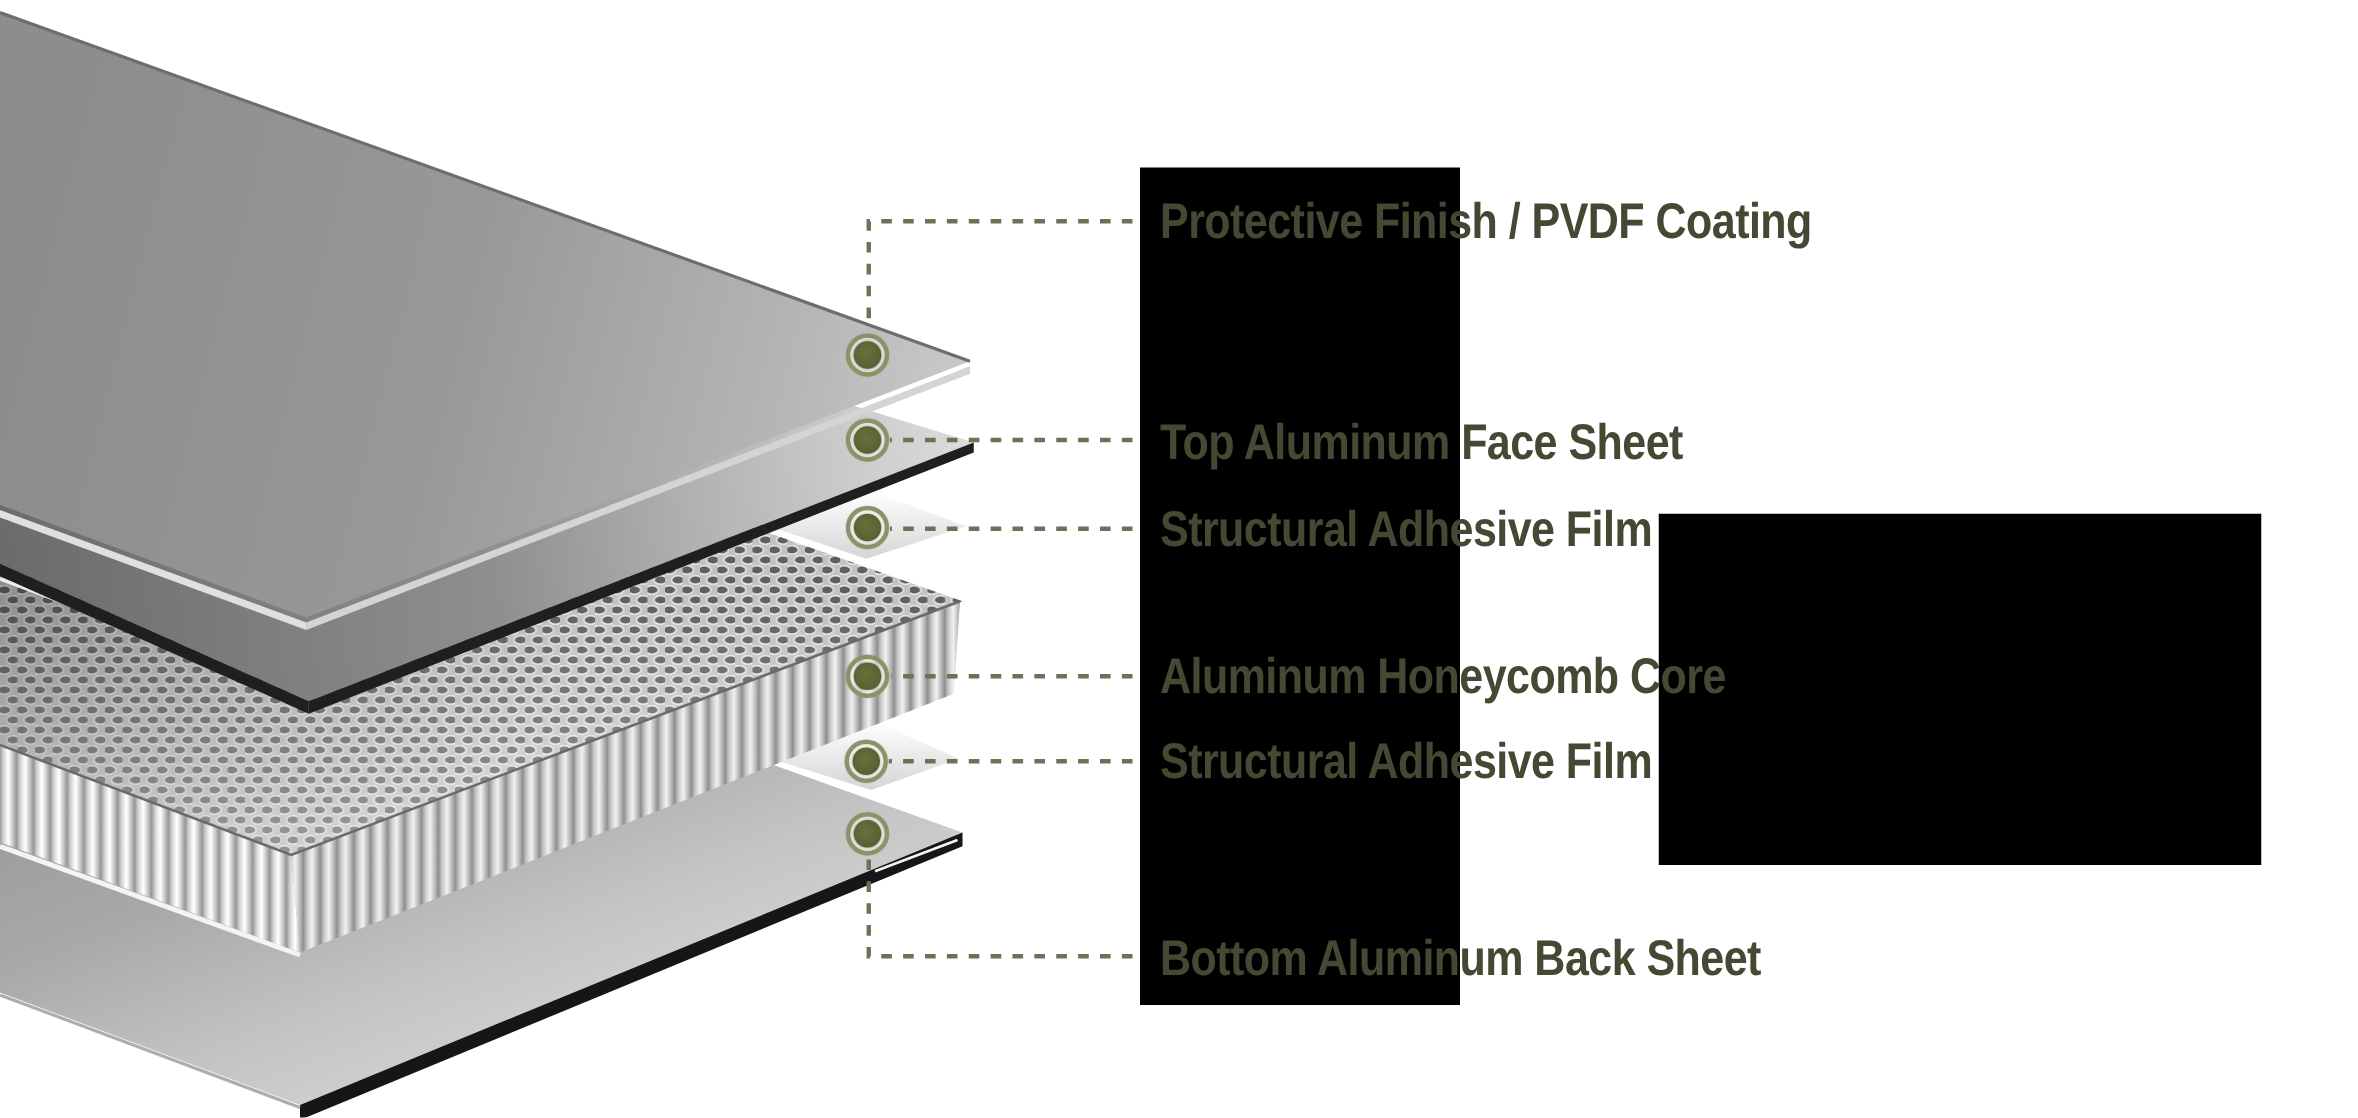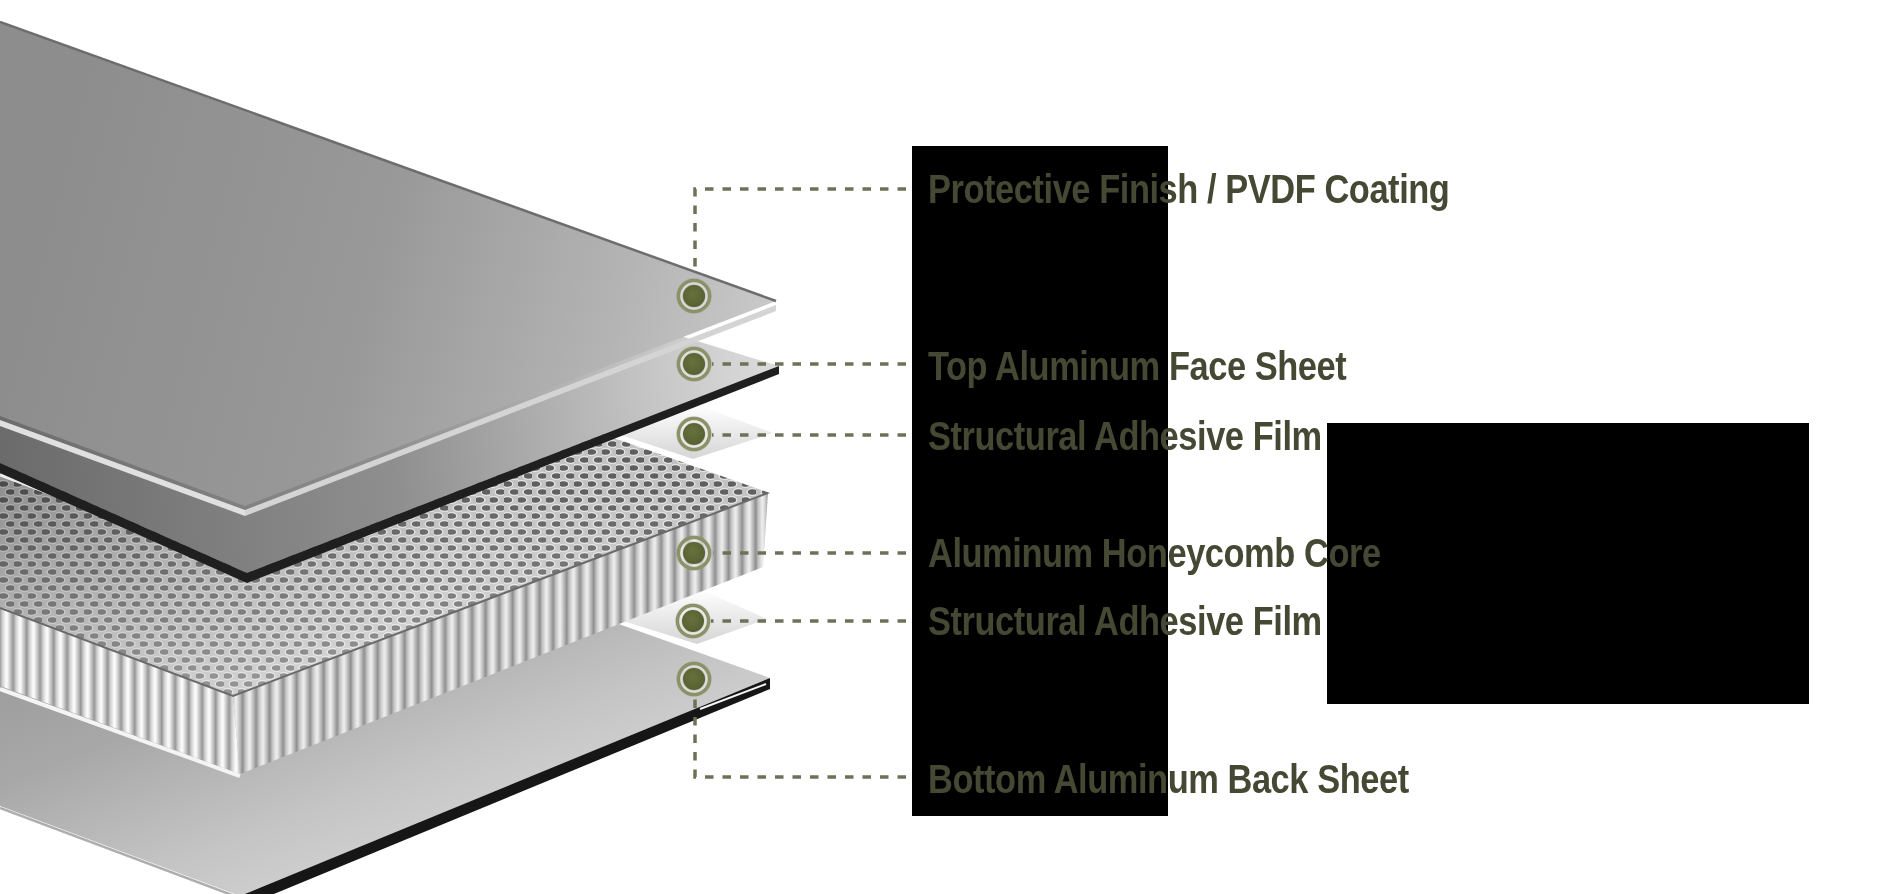--- a/index.html
+++ b/index.html
@@ -1,18 +1,18 @@
 <!DOCTYPE html>
 <html><head>
 <meta charset="utf-8">
 <style>
   html,body{margin:0;padding:0;background:#ffffff;}
   body{width:1886px;height:894px;position:relative;overflow:hidden;
        font-family:"Liberation Sans",sans-serif;}
-  .stage{position:absolute;left:0;top:16px;width:1886px;height:682px;}
+  .stage{position:absolute;left:0;top:4px;width:1886px;height:682px;}
 
   .illus{position:absolute;left:0;top:0;}
 
   .redaction{position:absolute;background:#000;}
   .redaction.left {left:912px;top:130px;width:256px;height:670px;}
   .redaction.right{left:1327px;top:407px;width:482px;height:281px;}
 
   .leader-overlay{position:absolute;left:0;top:0;pointer-events:none;}
 
   .layer-label{

